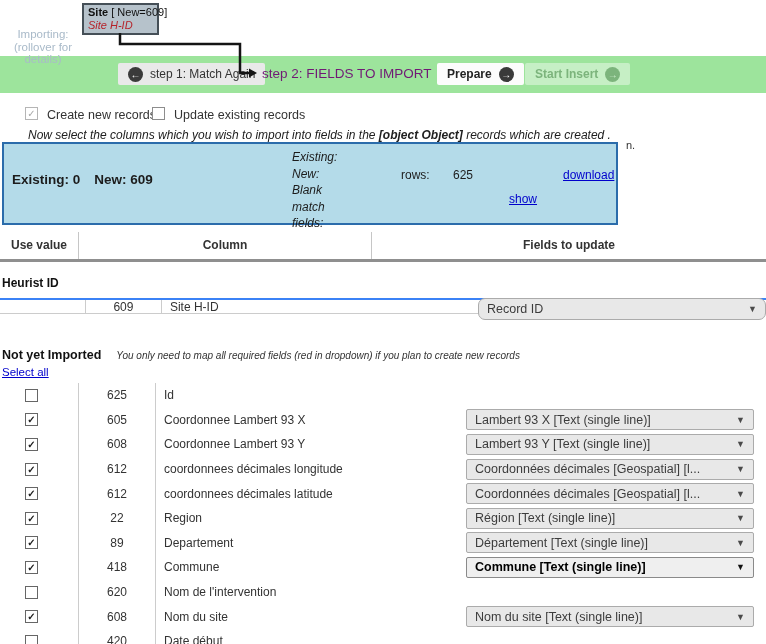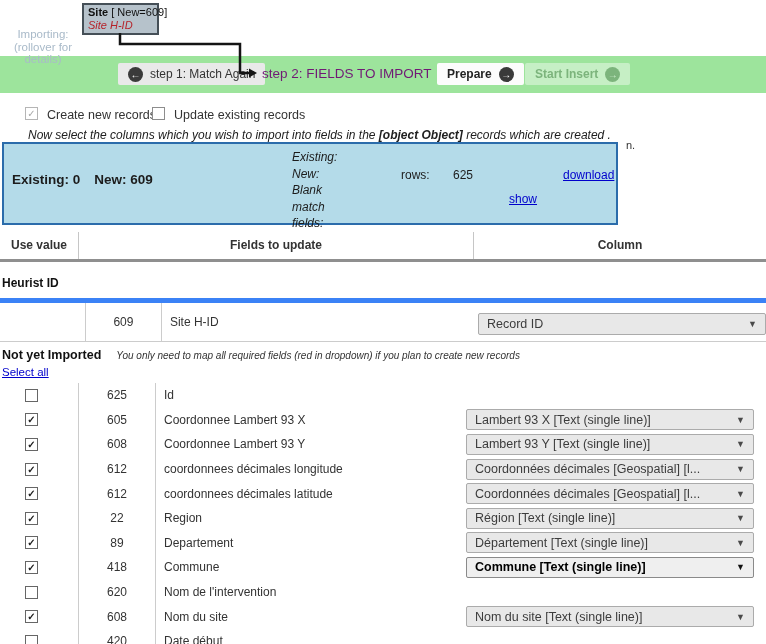--- a/index.html
+++ b/index.html
@@ -72,33 +72,33 @@
   
   #table-header { left:0; top:232px; width:766px; height:30px; display:flex;
     border-bottom:3px solid #8f8f8f; font-weight:bold; font-size:12px; color:#333; }
   .th { display:flex; align-items:center; justify-content:center; text-align:center;
     line-height:13px; }
   .w1 { width:78px; } .w2 { width:77px; } .w3 { width:293px; } .w4 { flex:1; }
   .th + .th { border-left:1px solid #c6c6c6; }
 
   
   #heurist-title { left:2px; top:276px; font-weight:bold; font-size:12px; color:#111; }
-  #heurist-row { left:0; top:298px; width:766px; height:44px; display:flex;
-    border-top:5px solid #3b82f6; border-bottom:1px solid #ccc;padding-left:8px; }
+  #heurist-row { left:0; top:298px; width:766px; height:16px; display:flex;
+    border-top:2px solid #3b82f6; border-bottom:1px solid #ccc;padding-left:8px; }
   #heurist-row .cell { display:flex; align-items:center; }
   #heurist-row .c2 { justify-content:center; font-size:12px; border-left:1px solid #ccc; }
   #heurist-row .c3 { padding-left:8px; font-size:12px; border-left:1px solid #ccc; }
 
   .dd { background:#e8e8e8; border:1px solid #ababab; border-radius:2px;
     display:flex; align-items:center; justify-content:space-between;
     padding:0 8px; font-size:12.5px; color:#3c3c3c; cursor:pointer; }
   .dd .arr { font-size:9px; color:#4a4a4a; }
   .dd.focused { font-weight:bold; color:#000; background:#efefef; border-color:#8a8a8a; }
   .dd.focused .arr { color:#111; }
-  #heurist-dd { margin-left:28px; margin-top:4px; width:288px; height:22px; }
+  #heurist-dd { margin-left:28px; margin-top:4px; width:288px; height:22px;border-radius:7px; }
 
   
   #notyet-title { left:2px; top:348px; font-weight:bold; font-size:12.5px; color:#111; }
   #notyet-title .note { font-weight:normal; font-style:italic; font-size:10px;
     color:#333; margin-left:15px; }
   #select-all { left:2px; top:366px; font-size:11.5px; }
 
   
   #rows-host { left:0; top:383px; width:766px; }
   .row { display:flex; height:24.6px; align-items:stretch; }
@@ -163,22 +163,22 @@
     <div>Blank match fields:</div>
   </div>
   <div class="sp-item" id="sp-rows-label">rows:</div>
   <div class="sp-item" id="sp-rows-value">625</div>
   <div class="sp-item link" id="sp-show">show</div>
   <div class="sp-item link" id="sp-download">download</div>
 </div>
 
 <div class="abs" id="table-header">
   <div class="th w1">Use value</div>
+  <div class="th w3">Column</div>
   <div class="th w4">Fields to update</div>
-  <div class="th w3">Column</div>
 </div>
 
 <div class="abs" id="heurist-title">Heurist ID</div>
 <div class="abs" id="heurist-row">
   <div class="cell w1"></div>
   <div class="cell w2 c2">609</div>
   <div class="cell w3 c3">Site H-ID</div>
   <div class="cell w4">
     <div class="dd" id="heurist-dd">
       <span>Record ID</span>

